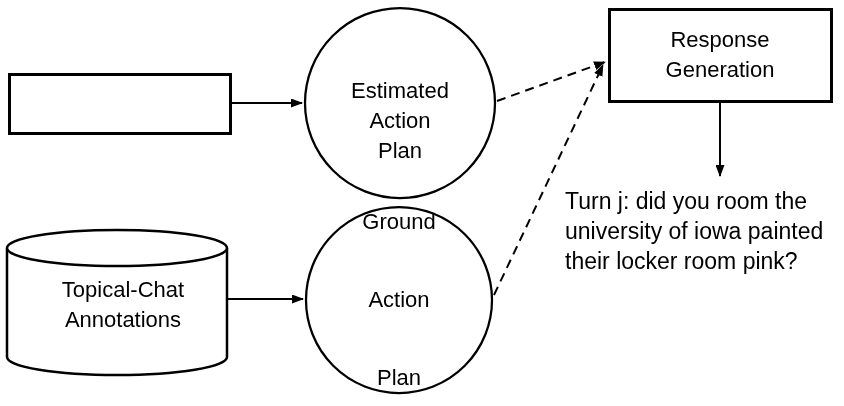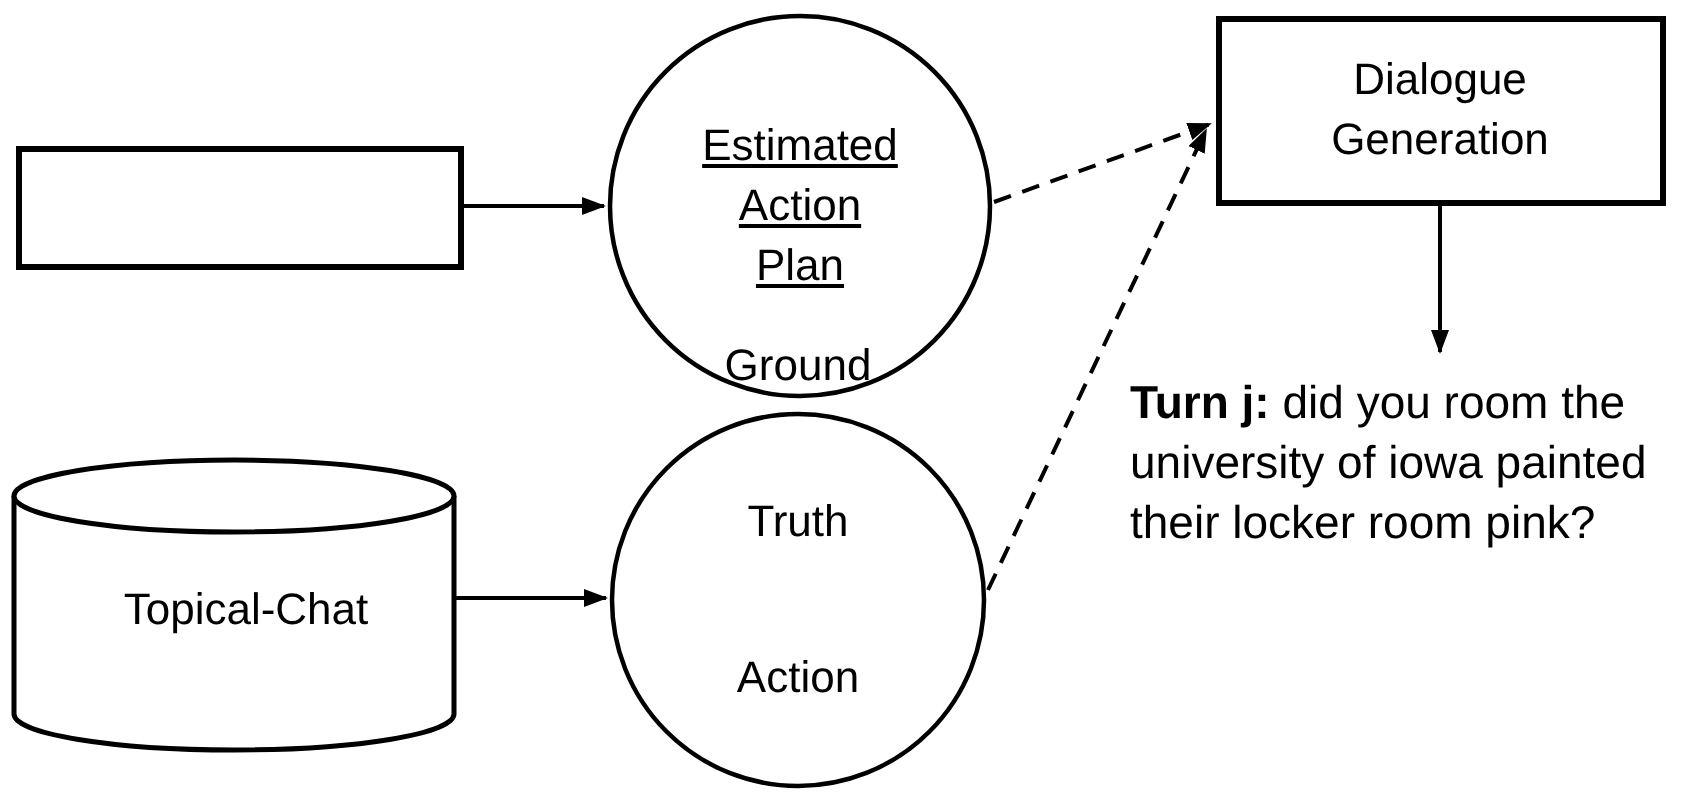--- a/index.html
+++ b/index.html
@@ -39,21 +39,21 @@
     position: absolute;
     left: 565px;
     top: 186px;
     width: 285px;
     font-size: 23px;
     line-height: 30px;
     text-align: left;
     color: #000000;
   }
   .turn-text .bold {
-    font-weight: bold;
+    font-weight: normal;
     margin-top: 48px;
   }
 </style>
 </head>
 <body>
 
 <div class="canvas">
 
   <svg class="svg-layer" viewBox="0 0 844 406" xmlns="http://www.w3.org/2000/svg">
     <defs>
@@ -82,37 +82,37 @@
     <line x1="497" y1="101" x2="605" y2="62" stroke="#000000" stroke-width="2" stroke-dasharray="9 6" marker-end="url(#arrowhead)"></line>
 
     <line x1="494" y1="295" x2="603" y2="65" stroke="#000000" stroke-width="2" stroke-dasharray="9 6" marker-end="url(#arrowhead)"></line>
 
     <line x1="720" y1="102" x2="720" y2="176" stroke="#000000" stroke-width="2" marker-end="url(#arrowhead)"></line>
   </svg>
 
 
   <div class="lbl" style="left:7px; top:259px; width:232px; height:92px;">
     <div>Topical-Chat</div>
+    <div>Annotations</div>
   </div>
 
-  <div class="lbl" style="left:305px; top:8px; width:190px; height:190px;text-decoration:underline;">
+  <div class="lbl" style="left:305px; top:26px; width:190px; height:190px;">
     <div>Estimated</div>
     <div>Action</div>
     <div>Plan</div>
   </div>
 
   <div class="lbl" style="left:306px; top:207px; width:186px; height:186px;gap:48px;">
     <div>Ground</div>
-    <div>Truth</div>
     <div>Action</div>
     <div>Plan</div>
   </div>
 
   <div class="lbl" style="left:609px; top:9px; width:222px; height:92px;">
-    <div>Dialogue</div>
+    <div>Response</div>
     <div>Generation</div>
   </div>
 
   <div class="turn-text">
     <div><span class="bold">Turn j:</span><span> did you room the</span></div>
     <div>university of iowa painted</div>
     <div>their locker room pink?</div>
   </div>
 
 </div>

